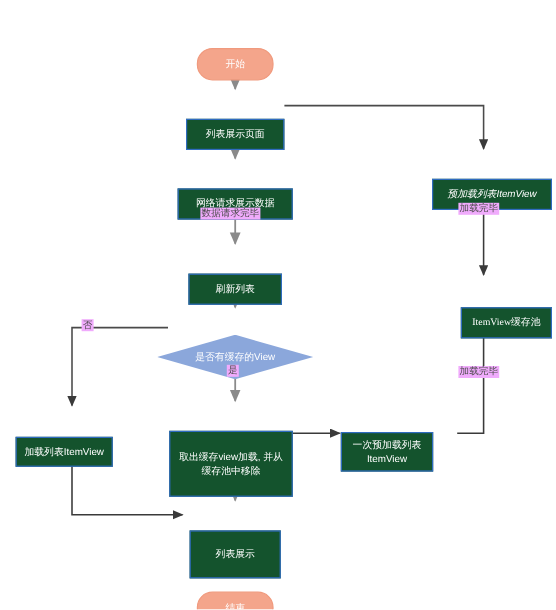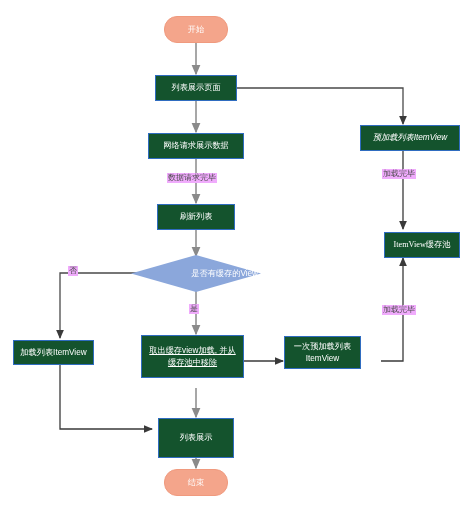--- a/index.html
+++ b/index.html
@@ -26,34 +26,34 @@
     position: absolute;
     box-sizing: border-box;
     display: flex;
     align-items: center;
     justify-content: center;
     text-align: center;
     color: #ffffff;
     font-size: 8.2px;
     line-height: 1.45;
     z-index: 3;
+    margin-top: 24px;
   }
   .node.process {
     background: #14532d;
     border: 1px solid #2f6cc0;
   }
   .node.terminator {
     background: #f4a58b;
     border: 1px solid #f09a7e;
     border-radius: 13px;
   }
   .node.decision {
     background: transparent;
     border: none;
-    justify-content: flex-end;
   }
   .node.decision .dia-shape {
     position: absolute;
     left: 0;
     top: 0;
     width: 100%;
     height: 100%;
     background: #8ba7db;
     clip-path: polygon(50% 0%, 100% 50%, 50% 100%, 0% 50%);
     z-index: 1;
@@ -138,21 +138,21 @@
 
   <div class="node decision" style="left:131px; top:255px; width:130px; height:37px;">
     <span class="dia-shape"></span>
     <span class="label dia-label">是否有缓存的View</span>
   </div>
 
   <div class="node process" style="left:13px; top:340px; width:81px; height:25px;">
     <span class="label">加载列表ItemView</span>
   </div>
 
-  <div class="node process" style="left:141px; top:335px; width:103px; height:43px;text-decoration:underline;">
+  <div class="node process" style="left:141px; top:335px; width:103px; height:55px;">
     <span class="label">取出缓存view加载, 并从
 缓存池中移除</span>
   </div>
 
   <div class="node process" style="left:284px; top:336px; width:77px; height:33px;">
     <span class="label">一次预加载列表
 ItemView</span>
   </div>
 
   <div class="node process" style="left:360px; top:125px; width:100px; height:26px;font-style:italic;">

